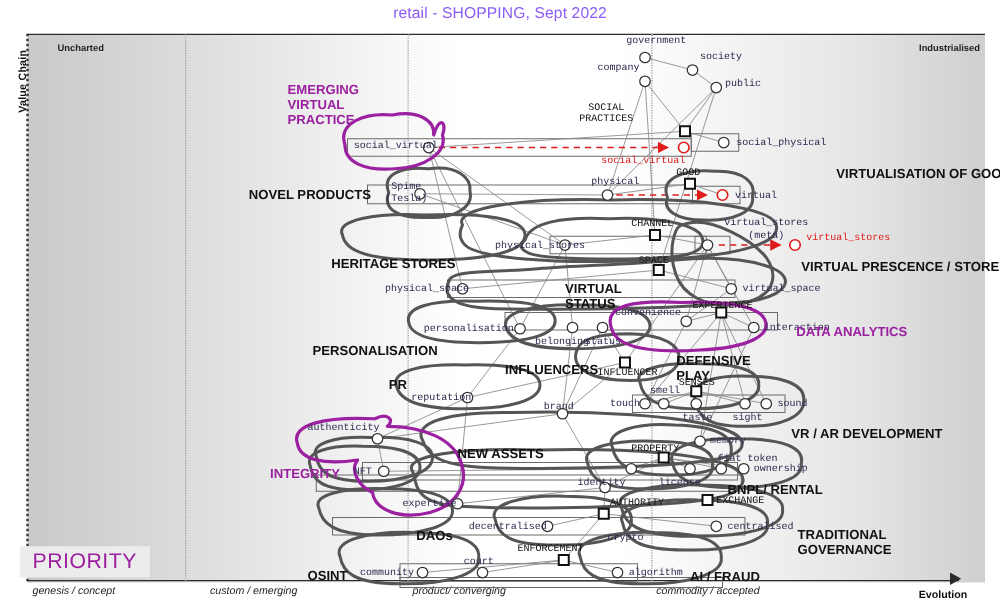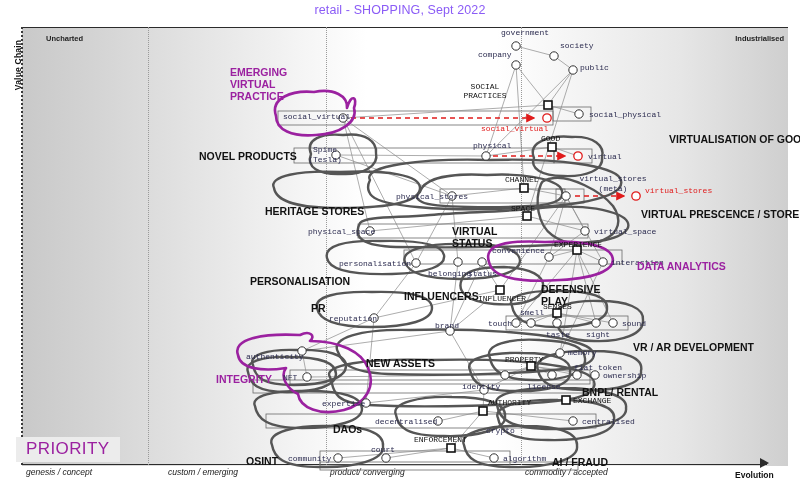--- a/index.html
+++ b/index.html
@@ -328,21 +328,21 @@
   <div class="nodelabel dark" style="left:478px;top:294px;">INFLUENCER</div>
   <div class="nodelabel" style="left:329px;top:314px;">reputation</div>
   <div class="nodelabel" style="left:488px;top:319px;">touch</div>
   <div class="nodelabel" style="left:520px;top:308px;">smell</div>
   <div class="nodelabel" style="left:546px;top:330px;">taste</div>
   <div class="nodelabel dark" style="left:543px;top:302px;">SENSES</div>
   <div class="nodelabel" style="left:586px;top:330px;">sight</div>
   <div class="nodelabel" style="left:622px;top:319px;">sound</div>
   <div class="nodelabel" style="left:435px;top:321px;">brand</div>
   <div class="nodelabel" style="left:568px;top:348px;">memory</div>
-  <div class="nodelabel" style="left:246px;top:352px;text-align:right;">authenticity</div>
+  <div class="nodelabel" style="left:246px;top:338px;text-align:right;">authenticity</div>
   <div class="nodelabel dark" style="left:505px;top:355px;">PROPERTY</div>
   <div class="nodelabel" style="left:574px;top:363px;">fiat token</div>
   <div class="nodelabel" style="left:603px;top:371px;">ownership</div>
   <div class="nodelabel" style="left:527px;top:382px;">license</div>
   <div class="nodelabel" style="left:486px;top:382px;margin-top:44px;">crypto</div>
   <div class="nodelabel" style="left:283px;top:373px;">NFT</div>
   <div class="nodelabel" style="left:462px;top:382px;">identity</div>
   <div class="nodelabel dark" style="left:573px;top:396px;">EXCHANGE</div>
   <div class="nodelabel dark" style="left:488px;top:398px;">AUTHORITY</div>
   <div class="nodelabel" style="left:322px;top:399px;">expertise</div>
@@ -366,16 +366,18 @@
   <div class="anno" style="left:250px;top:275px;">PERSONALISATION</div>
   <div class="anno" style="left:404px;top:290px;">INFLUENCERS</div>
   <div class="anno" style="left:541px;top:283px;white-space:pre-line;">DEFENSIVE
 PLAY</div>
   <div class="anno" style="left:311px;top:302px;">PR</div>
   <div class="anno" style="left:633px;top:341px;">VR / AR DEVELOPMENT</div>
   <div class="anno" style="left:366px;top:357px;">NEW ASSETS</div>
   <div class="anno purple" style="left:216px;top:373px;">INTEGRITY</div>
   <div class="anno" style="left:582px;top:386px;">BNPL/ RENTAL</div>
   <div class="anno" style="left:333px;top:423px;">DAOs</div>
+  <div class="anno" style="left:638px;top:422px;white-space:pre-line;">TRADITIONAL
+GOVERNANCE</div>
   <div class="anno" style="left:246px;top:455px;">OSINT</div>
   <div class="anno" style="left:552px;top:456px;">AI / FRAUD</div>
 
 </div>
 
 </body></html>

